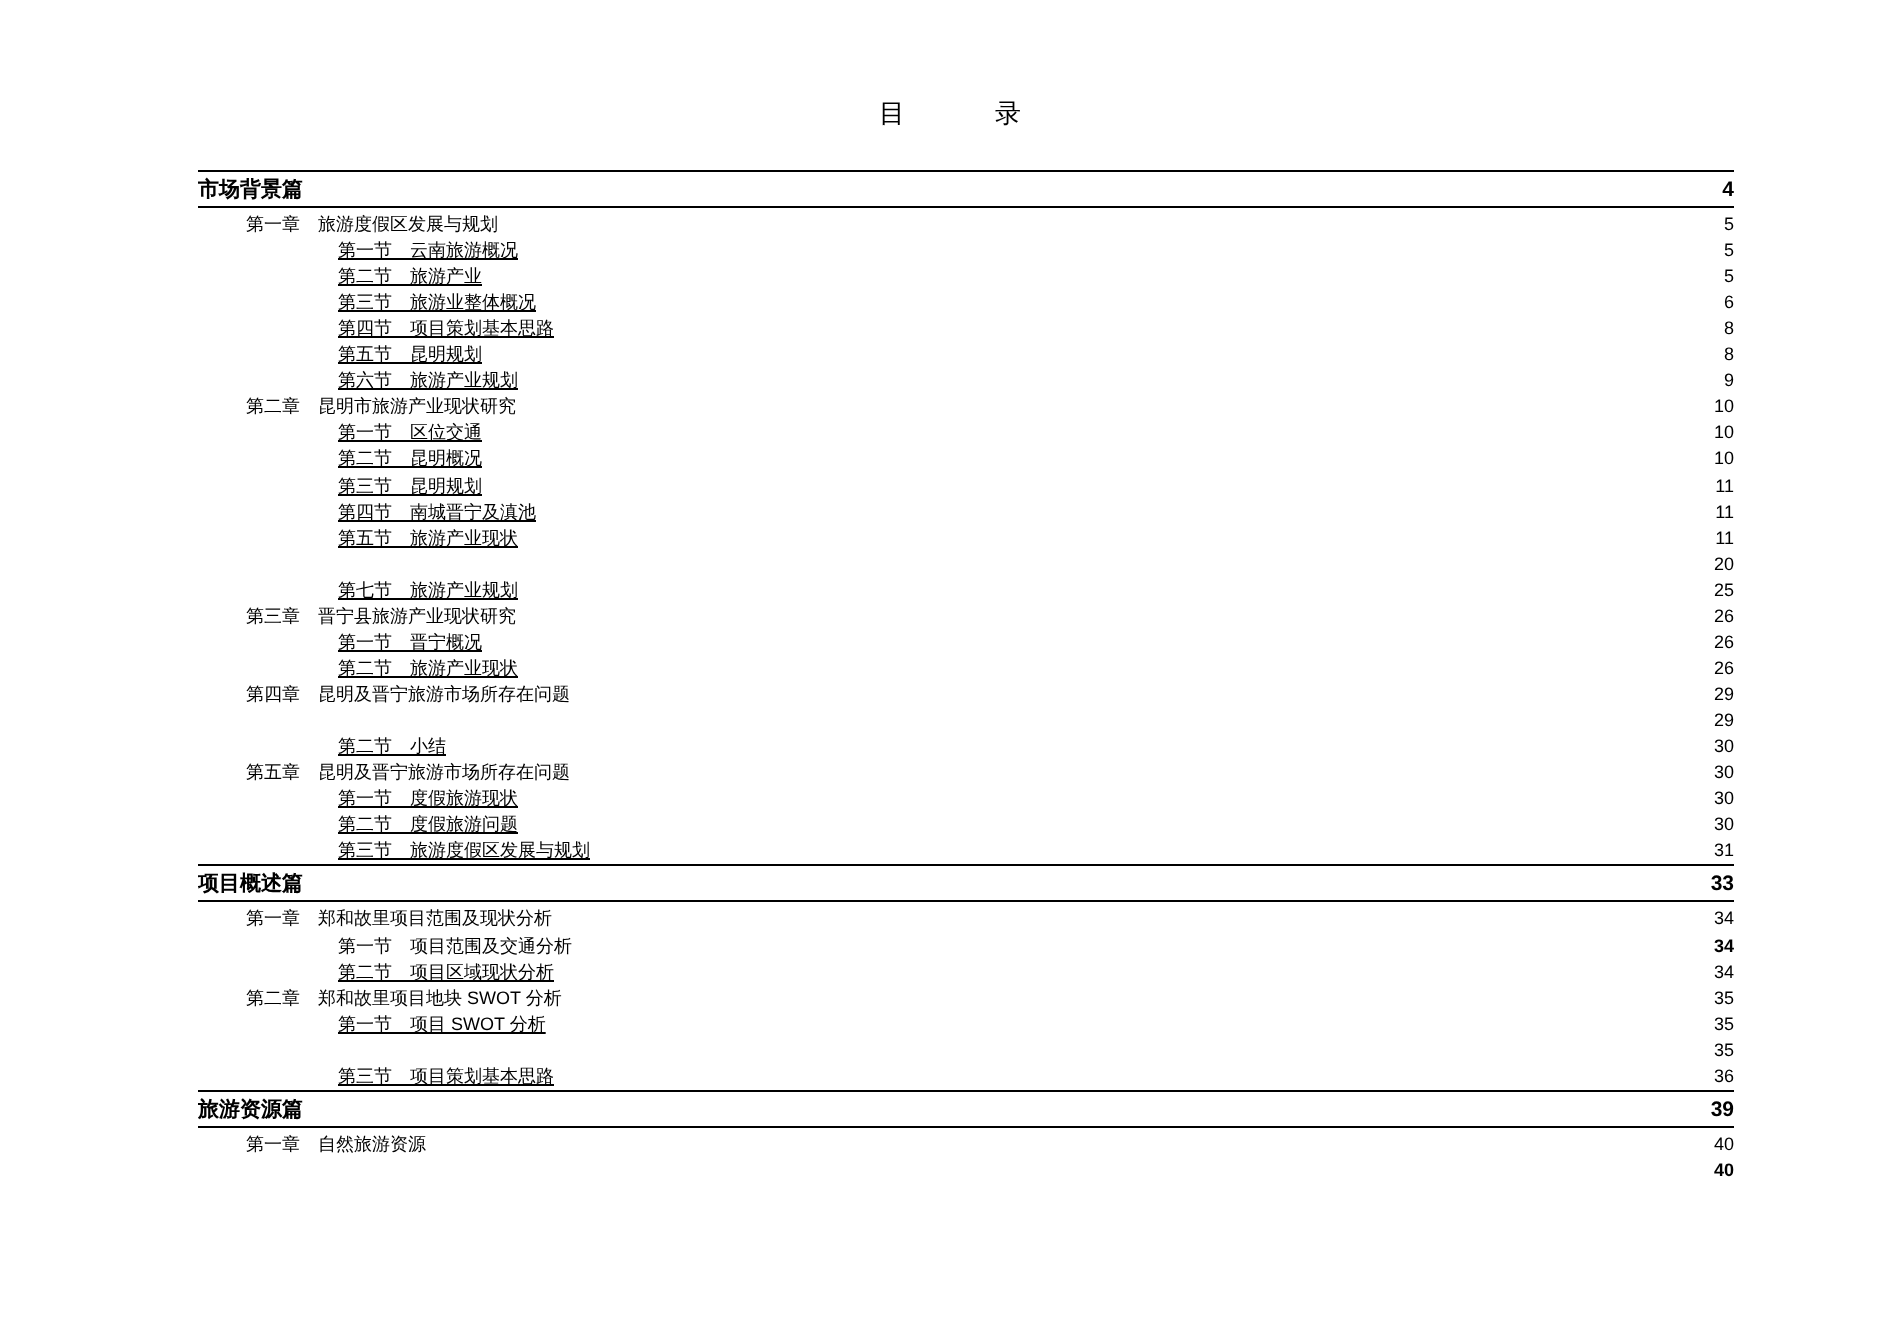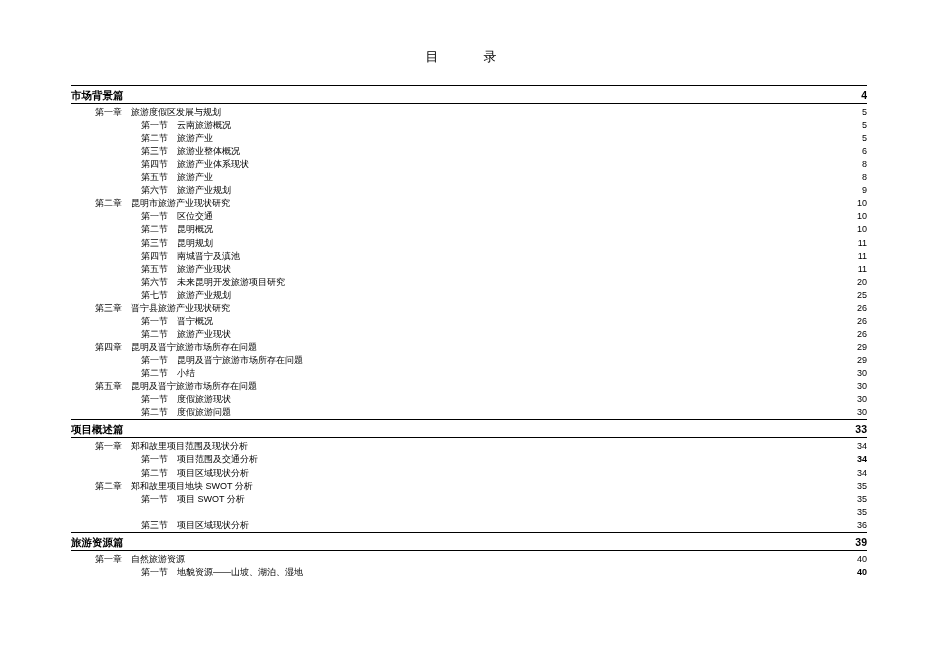--- a/index.html
+++ b/index.html
@@ -8,21 +8,21 @@
       background: #fff;
     }
     body {
       width: 945px;
       font-family: "SimSun", "Songti SC", "Microsoft YaHei", sans-serif;
       color: #000;
       font-size: 9px;
       line-height: 1.45;
     }
     .page {
-      padding: 48px 78px 40px 71px;
+      padding: 48px 78px 40px 99px;
     }
     .title {
       text-align: center;
       font-size: 13px;
       letter-spacing: 16px;
       margin-bottom: 18px;
     }
     .hr {
       border: 0;
       border-top: 1px solid #000;
@@ -31,21 +31,21 @@
     .toc-row {
       display: flex;
       align-items: flex-end;
       white-space: nowrap;
       overflow: hidden;
     }
     .label { flex: 0 0 auto; }
     .label.section  { font-weight: 700; font-size: 10.5px; }
     .label.chapter  { font-weight: 400; padding-left: 24px; }
     .label.subbold  { font-weight: 400; padding-left: 70px; }
-    .label.sub      { font-weight: 400; padding-left: 70px; }
+    .label.sub      { font-weight: 400; padding-left: 70px; text-decoration: underline; }
     .leader {
       flex: 1 1 auto;
       border-bottom: 1px dotted #000;
       margin: 0 3px 1px 3px;
       height: 1px;
       align-self: baseline;
       transform: translateY(-2px);
     }
     .pg { flex: 0 0 auto; }
     .pg.section { font-weight: 700; font-size: 10.5px; }
@@ -80,26 +80,26 @@
         <span class="label sub">第二节　旅游产业</span>
         <span class="leader"></span>
         <span class="pg sub">5</span>
       </div>
       <div class="toc-row">
         <span class="label sub">第三节　旅游业整体概况</span>
         <span class="leader"></span>
         <span class="pg sub">6</span>
       </div>
       <div class="toc-row">
-        <span class="label sub">第四节　旅游产业体系现状</span>
+        <span class="label sub">第四节　项目策划基本思路</span>
         <span class="leader"></span>
         <span class="pg sub">8</span>
       </div>
       <div class="toc-row">
-        <span class="label sub">第五节　旅游产业</span>
+        <span class="label sub">第五节　昆明规划</span>
         <span class="leader"></span>
         <span class="pg sub">8</span>
       </div>
       <div class="toc-row">
         <span class="label sub">第六节　旅游产业规划</span>
         <span class="leader"></span>
         <span class="pg sub">9</span>
       </div>
       <div class="toc-row">
         <span class="label chapter">第二章　昆明市旅游产业现状研究</span>
@@ -125,21 +125,20 @@
         <span class="label sub">第四节　南城晋宁及滇池</span>
         <span class="leader"></span>
         <span class="pg sub">11</span>
       </div>
       <div class="toc-row">
         <span class="label sub">第五节　旅游产业现状</span>
         <span class="leader"></span>
         <span class="pg sub">11</span>
       </div>
       <div class="toc-row">
-        <span class="label sub">第六节　未来昆明开发旅游项目研究</span>
         <span class="leader"></span>
         <span class="pg sub">20</span>
       </div>
       <div class="toc-row">
         <span class="label sub">第七节　旅游产业规划</span>
         <span class="leader"></span>
         <span class="pg sub">25</span>
       </div>
       <div class="toc-row">
         <span class="label chapter">第三章　晋宁县旅游产业现状研究</span>
@@ -155,21 +154,20 @@
         <span class="label sub">第二节　旅游产业现状</span>
         <span class="leader"></span>
         <span class="pg sub">26</span>
       </div>
       <div class="toc-row">
         <span class="label chapter">第四章　昆明及晋宁旅游市场所存在问题</span>
         <span class="leader"></span>
         <span class="pg chapter">29</span>
       </div>
       <div class="toc-row">
-        <span class="label sub">第一节　昆明及晋宁旅游市场所存在问题</span>
         <span class="leader"></span>
         <span class="pg sub">29</span>
       </div>
       <div class="toc-row">
         <span class="label sub">第二节　小结</span>
         <span class="leader"></span>
         <span class="pg sub">30</span>
       </div>
       <div class="toc-row">
         <span class="label chapter">第五章　昆明及晋宁旅游市场所存在问题</span>
@@ -179,20 +177,25 @@
       <div class="toc-row">
         <span class="label sub">第一节　度假旅游现状</span>
         <span class="leader"></span>
         <span class="pg sub">30</span>
       </div>
       <div class="toc-row">
         <span class="label sub">第二节　度假旅游问题</span>
         <span class="leader"></span>
         <span class="pg sub">30</span>
       </div>
+      <div class="toc-row">
+        <span class="label sub">第三节　旅游度假区发展与规划</span>
+        <span class="leader"></span>
+        <span class="pg sub">31</span>
+      </div>
       <hr class="hr">
       <div class="toc-row">
         <span class="label section">项目概述篇</span>
         <span class="leader"></span>
         <span class="pg section">33</span>
       </div>
       <hr class="hr">
       <div class="toc-row">
         <span class="label chapter">第一章　郑和故里项目范围及现状分析</span>
         <span class="leader"></span>
@@ -216,36 +219,35 @@
       <div class="toc-row">
         <span class="label sub">第一节　项目 SWOT 分析</span>
         <span class="leader"></span>
         <span class="pg sub">35</span>
       </div>
       <div class="toc-row">
         <span class="leader"></span>
         <span class="pg sub">35</span>
       </div>
       <div class="toc-row">
-        <span class="label sub">第三节　项目区域现状分析</span>
+        <span class="label sub">第三节　项目策划基本思路</span>
         <span class="leader"></span>
         <span class="pg sub">36</span>
       </div>
       <hr class="hr">
       <div class="toc-row">
         <span class="label section">旅游资源篇</span>
         <span class="leader"></span>
         <span class="pg section">39</span>
       </div>
       <hr class="hr">
       <div class="toc-row">
         <span class="label chapter">第一章　自然旅游资源</span>
         <span class="leader"></span>
         <span class="pg chapter">40</span>
       </div>
       <div class="toc-row">
-        <span class="label subbold">第一节　地貌资源——山坡、湖泊、湿地</span>
         <span class="leader"></span>
         <span class="pg subbold">40</span>
       </div>
     </div>
 
 </div>
 
 </body></html>

